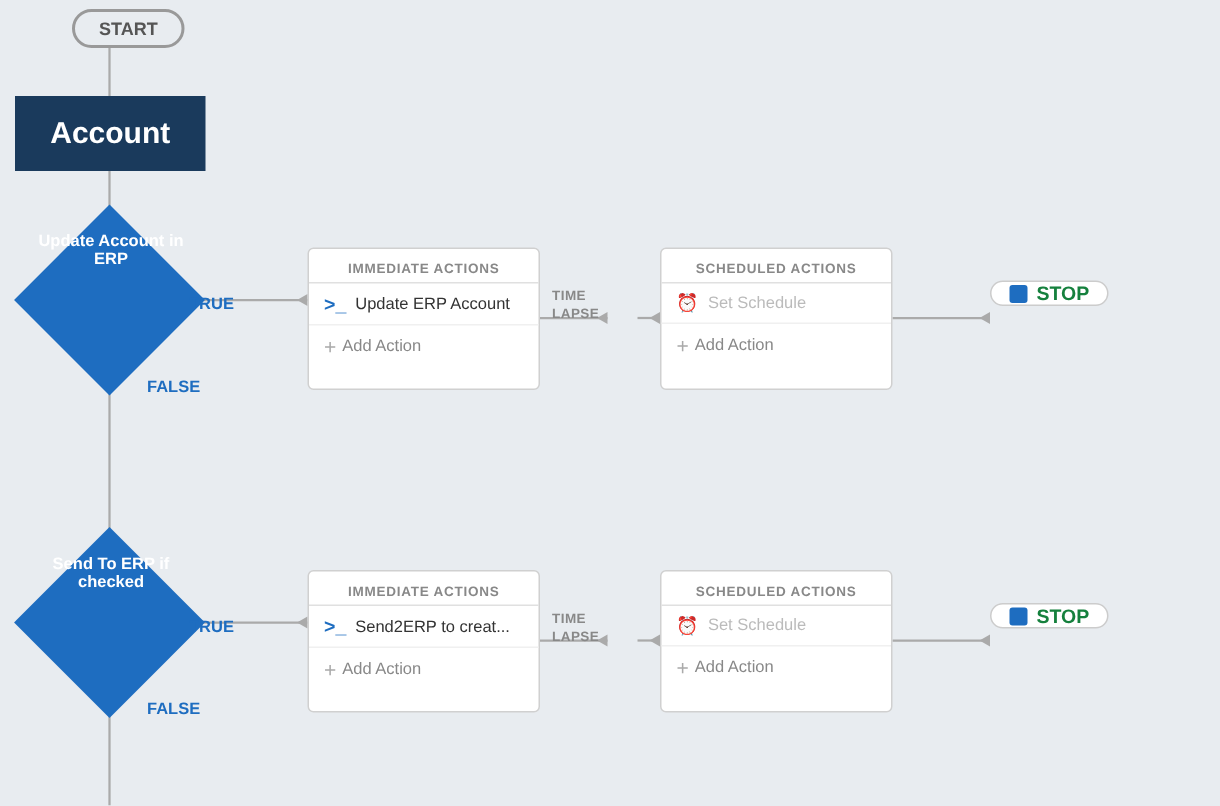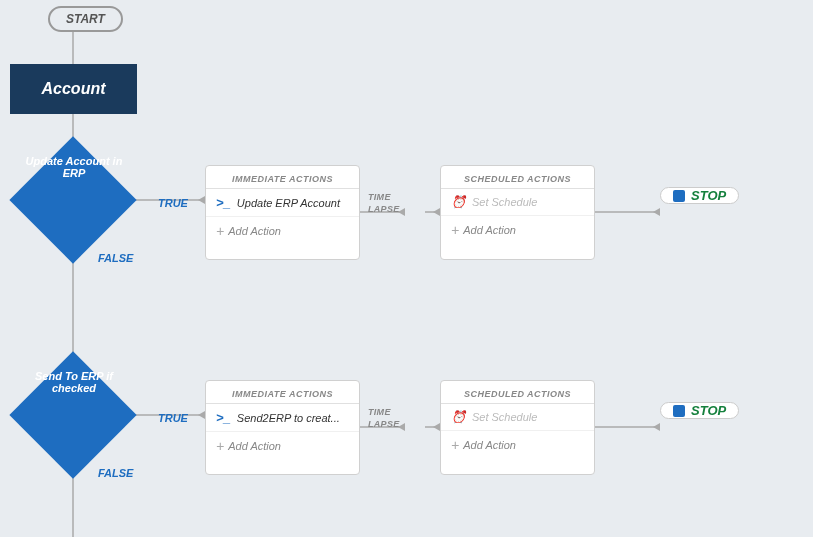--- a/index.html
+++ b/index.html
@@ -10,21 +10,20 @@
       height: 537px;
       overflow: hidden;
       position: relative;
     }
 
     .canvas {
       position: relative;
       width: 813px;
       height: 532px;
       background: #e8ecf0;
-      font-style: italic;
     }
 
     
     .start-node {
       position: absolute;
       top: 6px;
       left: 48px;
       border: 2px solid #999;
       border-radius: 20px;
       background: #e8ecf0;
@@ -39,21 +38,21 @@
     .account-block {
       position: absolute;
       top: 64px;
       left: 10px;
       width: 127px;
       height: 50px;
       background: #1a3a5c;
       display: flex;
       align-items: center;
       justify-content: center;
-      font-size: 16px;
+      font-size: 20px;
       font-weight: bold;
       color: white;
       z-index: 10;
     }
 
     
     .diamond {
       position: absolute;
       width: 90px;
       height: 90px;
@@ -205,21 +204,20 @@
     .stop-1 { top: 187px; left: 660px; }
     .stop-2 { top: 402px; left: 660px; }
 
     
     .true-label {
       position: absolute;
       font-size: 11px;
       color: #1e6dc0;
       font-weight: bold;
       z-index: 12;
-      margin-left: 32px;
     }
     .false-label {
       position: absolute;
       font-size: 11px;
       color: #1e6dc0;
       font-weight: bold;
       z-index: 12;
       margin-left: 48px;
     }
     .time-lapse-label {

